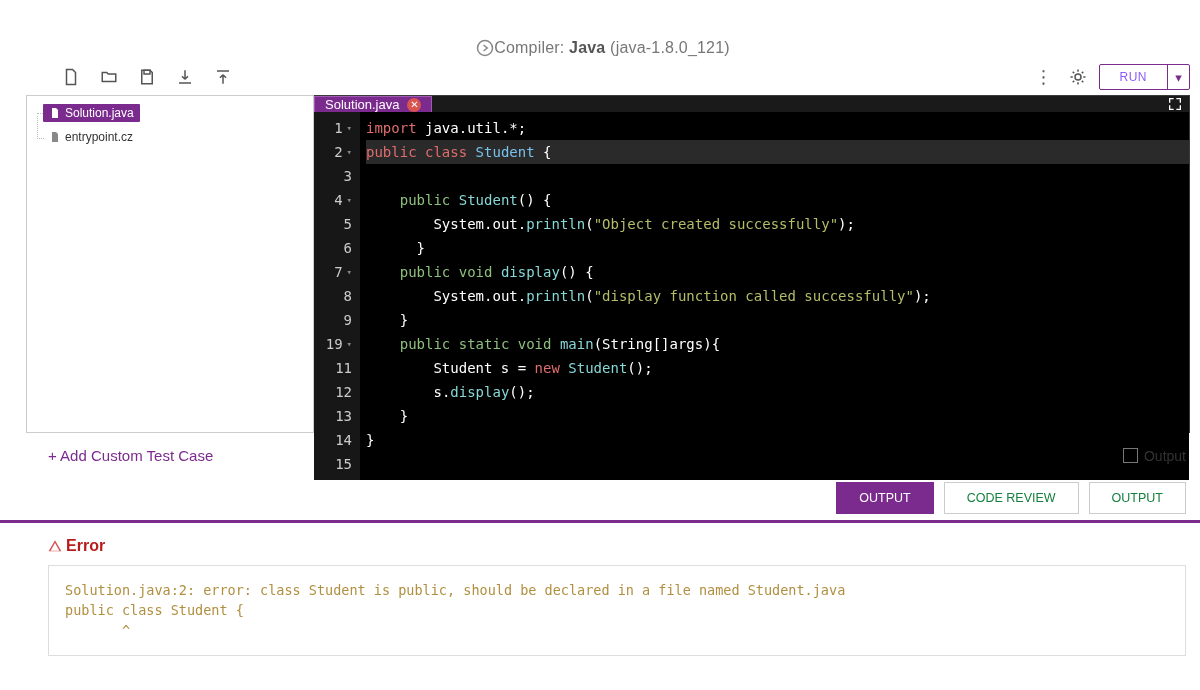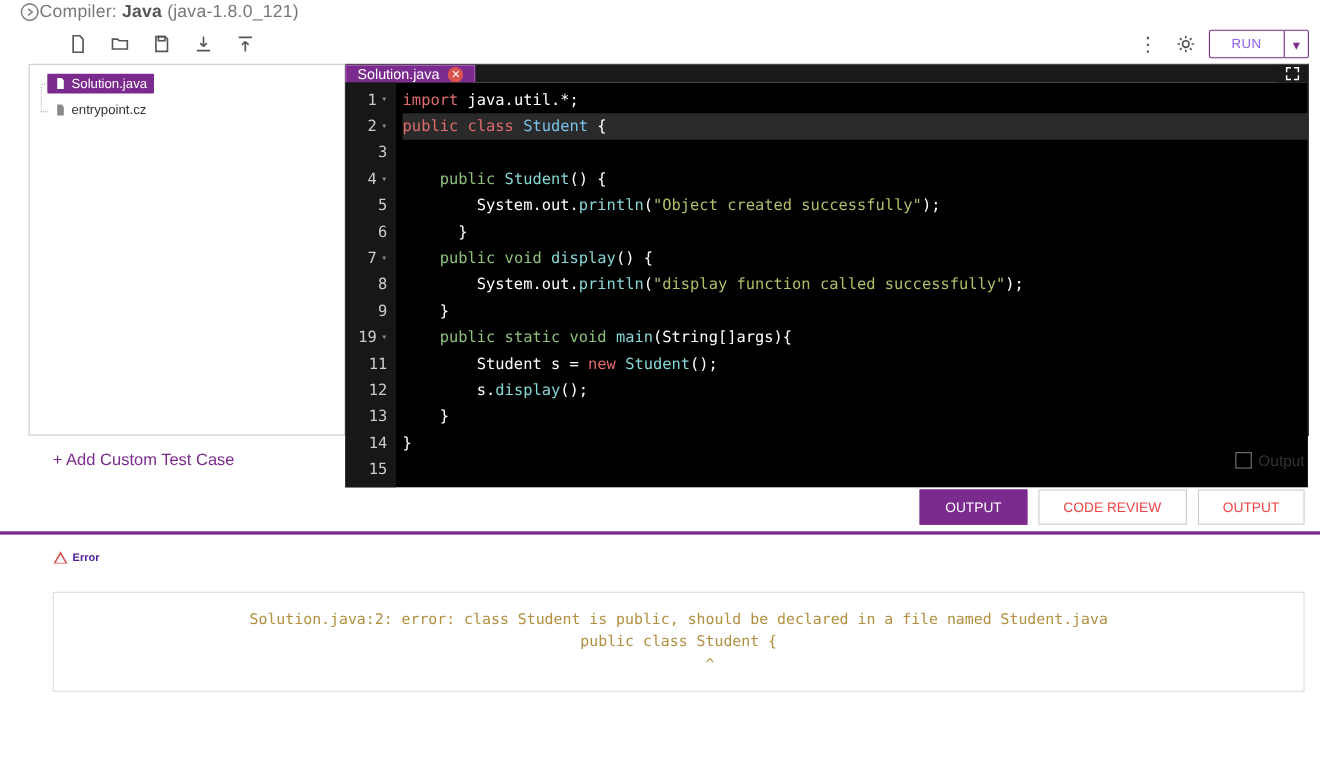--- a/index.html
+++ b/index.html
@@ -4,21 +4,21 @@
 <style>
   * { box-sizing: border-box; margin: 0; padding: 0; }
   body {
     font-family: Arial, Helvetica, sans-serif;
     background: #fff;
     font-size: 13px;
     color: #333;
   }
   .app { width: 1200px; height: 690px; background: #fff; position: relative; }
 
-  .topbar { height: 22px; display: flex; align-items: center; justify-content: flex-start; padding: 0 6px; }
+  .topbar { height: 22px; display: flex; align-items: center; justify-content: center; padding: 0 6px; margin-top: 37px; }
   .nav-icons { display: flex; align-items: center; gap: 12px; padding-left: 12px; color: #666; }
   .nav-icon { width: 18px; height: 18px; display:flex; align-items:center; justify-content:center; cursor:pointer;}
   .compiler-label { color:#777; font-size:16px; padding-right:6px; letter-spacing:0.2px;}
   .compiler-label b { color:#555; font-weight:600; }
 
   .toolbar {
     height: 36px; display: flex; align-items: center; justify-content: space-between;
     padding: 6px 10px 6px 62px; border-bottom: 0; 
   }
   .tb-left { display: flex; align-items: center; gap: 20px; }
@@ -67,27 +67,27 @@
   .typ   { color:#79c2ec; }
   .pun   { color:#fff; }
   .ident { color:#fff; }
 
   .below { padding:14px 14px 0 48px; }
   .add-testcase { color:#7b2a8e; font-size:15px; display:flex; align-items:center; justify-content:space-between;}
   .output-check { display:flex; align-items:center; gap:6px; color:#333; font-size:14px;}
   .checkbox { width:15px; height:15px; border:1px solid #777; display:inline-block;}
 
   .result-tabs { display:flex; justify-content:flex-end; gap:10px; margin-top:18px; }
-  .rtab { border:1px solid #ccc; padding:8px 22px; font-size:12.5px; color:#ef4444; cursor:pointer; background:#fff;}
+  .rtab { border:1px solid #ccc; padding:8px 22px; font-size:12.5px; color:#15803d; cursor:pointer; background:#fff;}
   .rtab.active{ background:#7b2a8e; color:#fff; border-color:#7b2a8e;}
   .divider { height:3px; background:#7b2a8e; margin-top:6px; }
 
   .error-block { padding:14px 14px 0 48px; }
-  .error-title { color:#4c1d95; font-weight:bold; font-size:10px; display:flex; align-items:center; gap:4px;}
-  .error-body { border:1px solid #ddd; margin-top:24px; padding:14px 16px; font-family:"DejaVu Sans Mono","Consolas",monospace; font-size:13.5px; color:#b18f3f; white-space:pre; line-height:1.5;text-align:center;}
+  .error-title { color:#b91c1c; font-weight:bold; font-size:16px; display:flex; align-items:center; gap:4px;}
+  .error-body { border:1px solid #ddd; margin-top:10px; padding:14px 16px; font-family:"DejaVu Sans Mono","Consolas",monospace; font-size:13.5px; color:#b18f3f; white-space:pre; line-height:1.5;}
 </style>
 </head>
 <body>
 <div class="app">
 
 <div class="topbar">
   <div class="nav-icons">
     <span class="nav-icon">
       <svg viewBox="0 0 24 24" width="20" height="20" fill="none" stroke="#888" stroke-width="2">
             <circle cx="12" cy="12" r="10"></circle>

